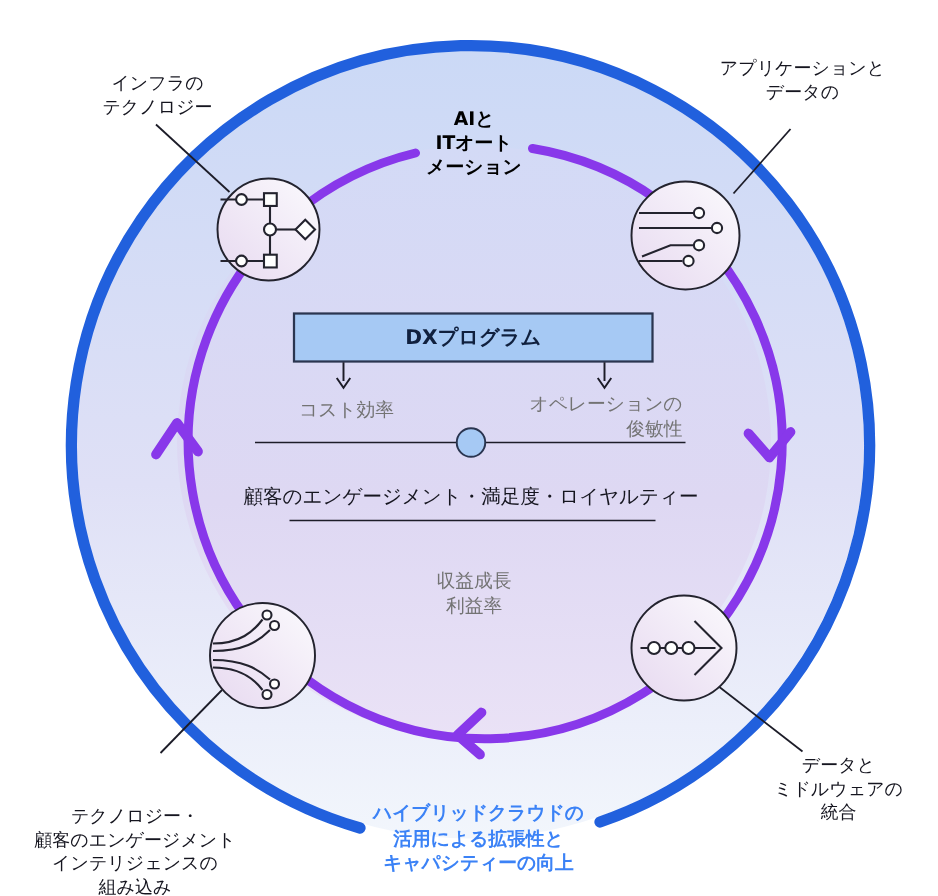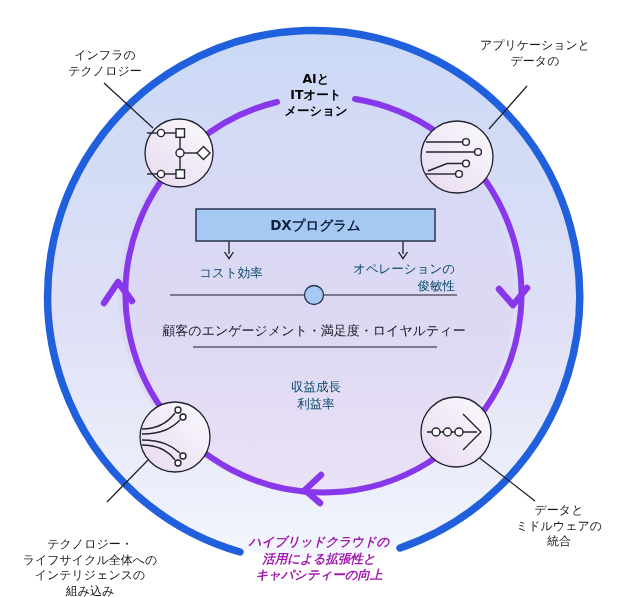--- a/index.html
+++ b/index.html
@@ -4,23 +4,23 @@
 <style>
   html,body{margin:0;padding:0;background:#ffffff;}
   .stage{
     position:relative;width:625px;height:597px;background:#ffffff;overflow:hidden;
     font-family:"DejaVu Sans",sans-serif;color:#15151f;
   }
   .stage svg{position:absolute;left:0;top:0;}
   .txt{position:absolute;transform:translateX(-50%);text-align:center;white-space:nowrap;}
   .corner-label{font-size:12px;line-height:15.5px;color:#15151f;font-weight:500;}
   .ring-label-top{font-size:12.5px;line-height:16px;color:#000000;font-weight:bold;}
-  .ring-label-bottom{font-size:12.5px;line-height:16.5px;color:#a21caf;font-weight:bold;font-style:italic;}
+  .ring-label-bottom{font-size:12.5px;line-height:16.5px;color:#3b82f6;font-weight:bold;}
   .dx-label{font-size:13.5px;font-weight:bold;color:#10203e;line-height:32px;}
-  .center-text{font-size:12.5px;line-height:17px;color:#0c4a6e;}
+  .center-text{font-size:12.5px;line-height:17px;color:#737373;}
   .customer-text{font-size:13px;color:#15151f;text-align:center;}
 </style>
 </head>
 <body>
 
 <div class="stage">
 
   <svg width="625" height="597" viewBox="0 0 625 597">
     <defs>
       <linearGradient id="outerFill" x1="0" y1="0" x2="0" y2="1">
@@ -135,21 +135,21 @@
     <div>テクノロジー</div>
   </div>
 
   <div class="txt corner-label" style="left:535px;top:38px;">
     <div>アプリケーションと</div>
     <div>データの</div>
   </div>
 
   <div class="txt corner-label" style="left:90px;top:500px;margin-top:37px;">
     <div>テクノロジー・</div>
-    <div>ライフサイクル全体への</div>
+    <div>顧客のエンゲージメント</div>
     <div>インテリジェンスの</div>
     <div>組み込み</div>
   </div>
 
   <div class="txt corner-label" style="left:559px;top:503px;">
     <div>データと</div>
     <div>ミドルウェアの</div>
     <div>統合</div>
   </div>
 

